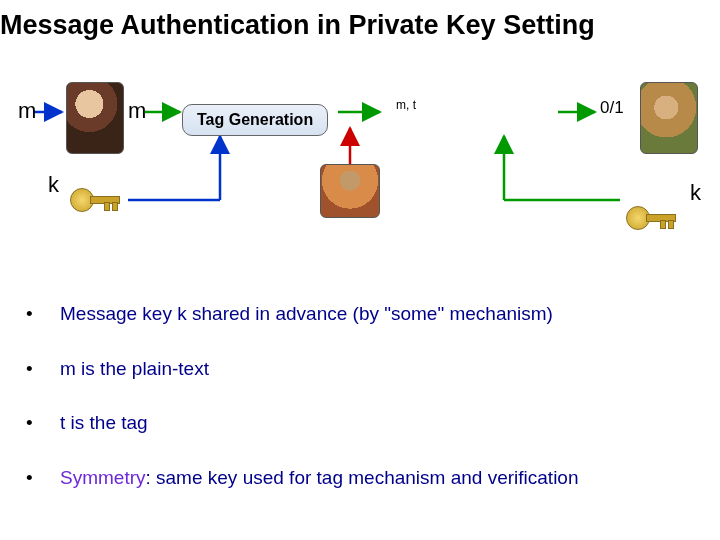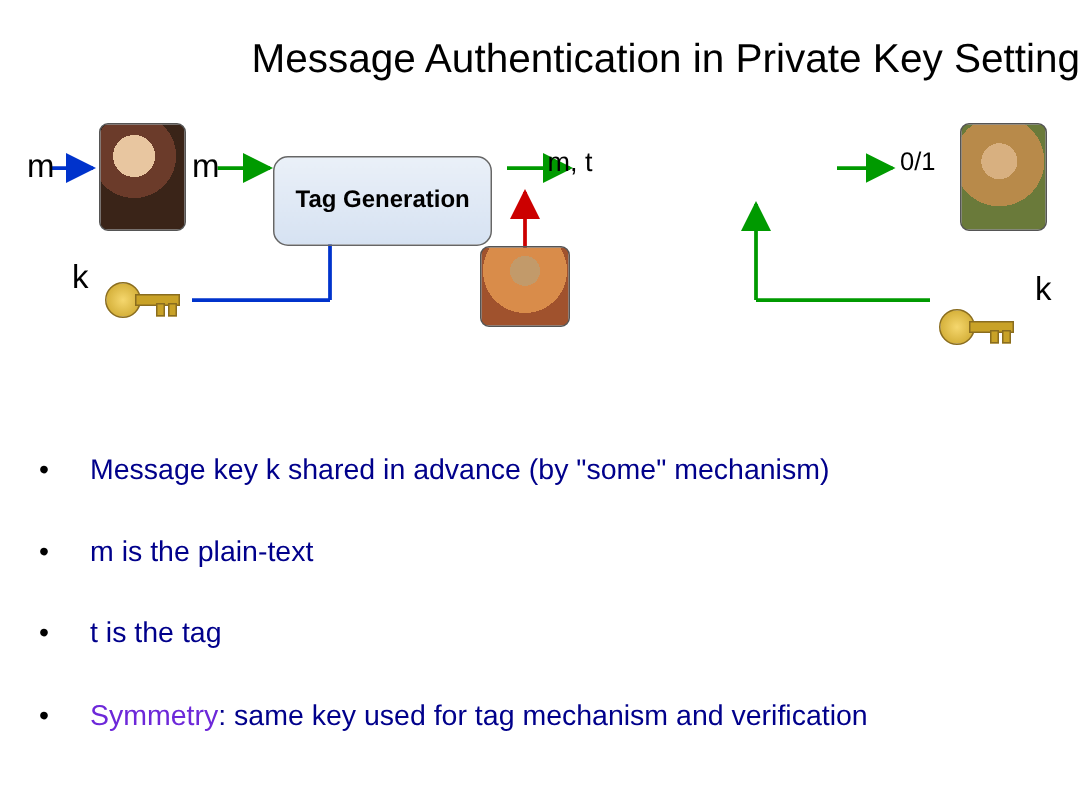--- a/index.html
+++ b/index.html
@@ -1,20 +1,20 @@
 <!DOCTYPE html>
 <html><head>
 <meta charset="utf-8">
 <style>
   html,body{margin:0;padding:0}
   body{width:720px;height:540px;font-family:Arial,Helvetica,sans-serif;background:#fff;color:#000;position:relative}
-  .title{font-size:27px;text-align:right;padding-top:24px;font-weight:400}
+  .title{font-size:27px;text-align:left;padding-top:10px;font-weight:700}
   .diagram{position:absolute;left:0;top:80px;width:720px;height:180px}
   .lbl{position:absolute;font-size:22px;color:#000}
-  .box{position:absolute;border:1px solid #666;border-radius:10px;padding:20px 14px;background:linear-gradient(to bottom,#eaf0f8,#d6e2f2);font-weight:700;color:#000;white-space:nowrap}
+  .box{position:absolute;border:1px solid #666;border-radius:10px;padding:6px 14px;background:linear-gradient(to bottom,#eaf0f8,#d6e2f2);font-weight:700;color:#000;white-space:nowrap}
   .person{position:absolute;width:56px;height:70px;border:1px solid #555;border-radius:6px}
   .p-left{background:radial-gradient(circle at 40% 30%,#e8c6a0 0 14px,#6b3b2a 14px 28px,#3a2418 28px 100%)}
   .p-mid{background:radial-gradient(circle at 50% 30%,#c29a6a 0 10px,#d98c4a 10px 28px,#a0522d 28px 100%)}
   .p-right{background:radial-gradient(circle at 45% 35%,#d8b080 0 12px,#b88a4a 12px 30px,#6a7a3a 30px 100%)}
   .key{position:absolute;width:50px;height:22px}
   .key .bow{position:absolute;left:0;top:0;width:22px;height:22px;border-radius:50%;background:radial-gradient(circle,#f5d76e,#c9a227);border:1px solid #8a6d1f}
   .key .shaft{position:absolute;left:20px;top:8px;width:28px;height:6px;background:#c9a227;border:1px solid #8a6d1f}
   .key .tooth{position:absolute;width:4px;height:7px;background:#c9a227;border:1px solid #8a6d1f;top:14px}
   .bullets{position:absolute;left:26px;top:300px;font-size:19px;color:#00008b;line-height:1.5}
   .bullets .row{display:flex;margin-bottom:26px}
@@ -53,21 +53,21 @@
   </svg>
 
   <span class="lbl" style="left:18px;top:18px">m</span>
   <div class="person p-left" style="left:66px;top:2px"></div>
   <span class="lbl" style="left:128px;top:18px">m</span>
 
   <div class="box" style="left:182px;top:24px">Tag Generation</div>
 
   <div class="person p-mid" style="left:320px;top:84px;width:58px;height:52px"></div>
 
-  <span class="lbl" style="left:365px;top:18px;font-size:18px">m, t</span>
+  <span class="lbl" style="left:396px;top:18px;font-size:12px">m, t</span>
 
 
   <span class="lbl" style="left:600px;top:18px;font-size:17px">0/1</span>
   <div class="person p-right" style="left:640px;top:2px"></div>
 
   <span class="lbl" style="left:48px;top:92px">k</span>
   <div class="key" style="left:70px;top:108px">
     <div class="bow"></div>
       <div class="shaft"></div>
       <div class="tooth" style="left:34px"></div>

